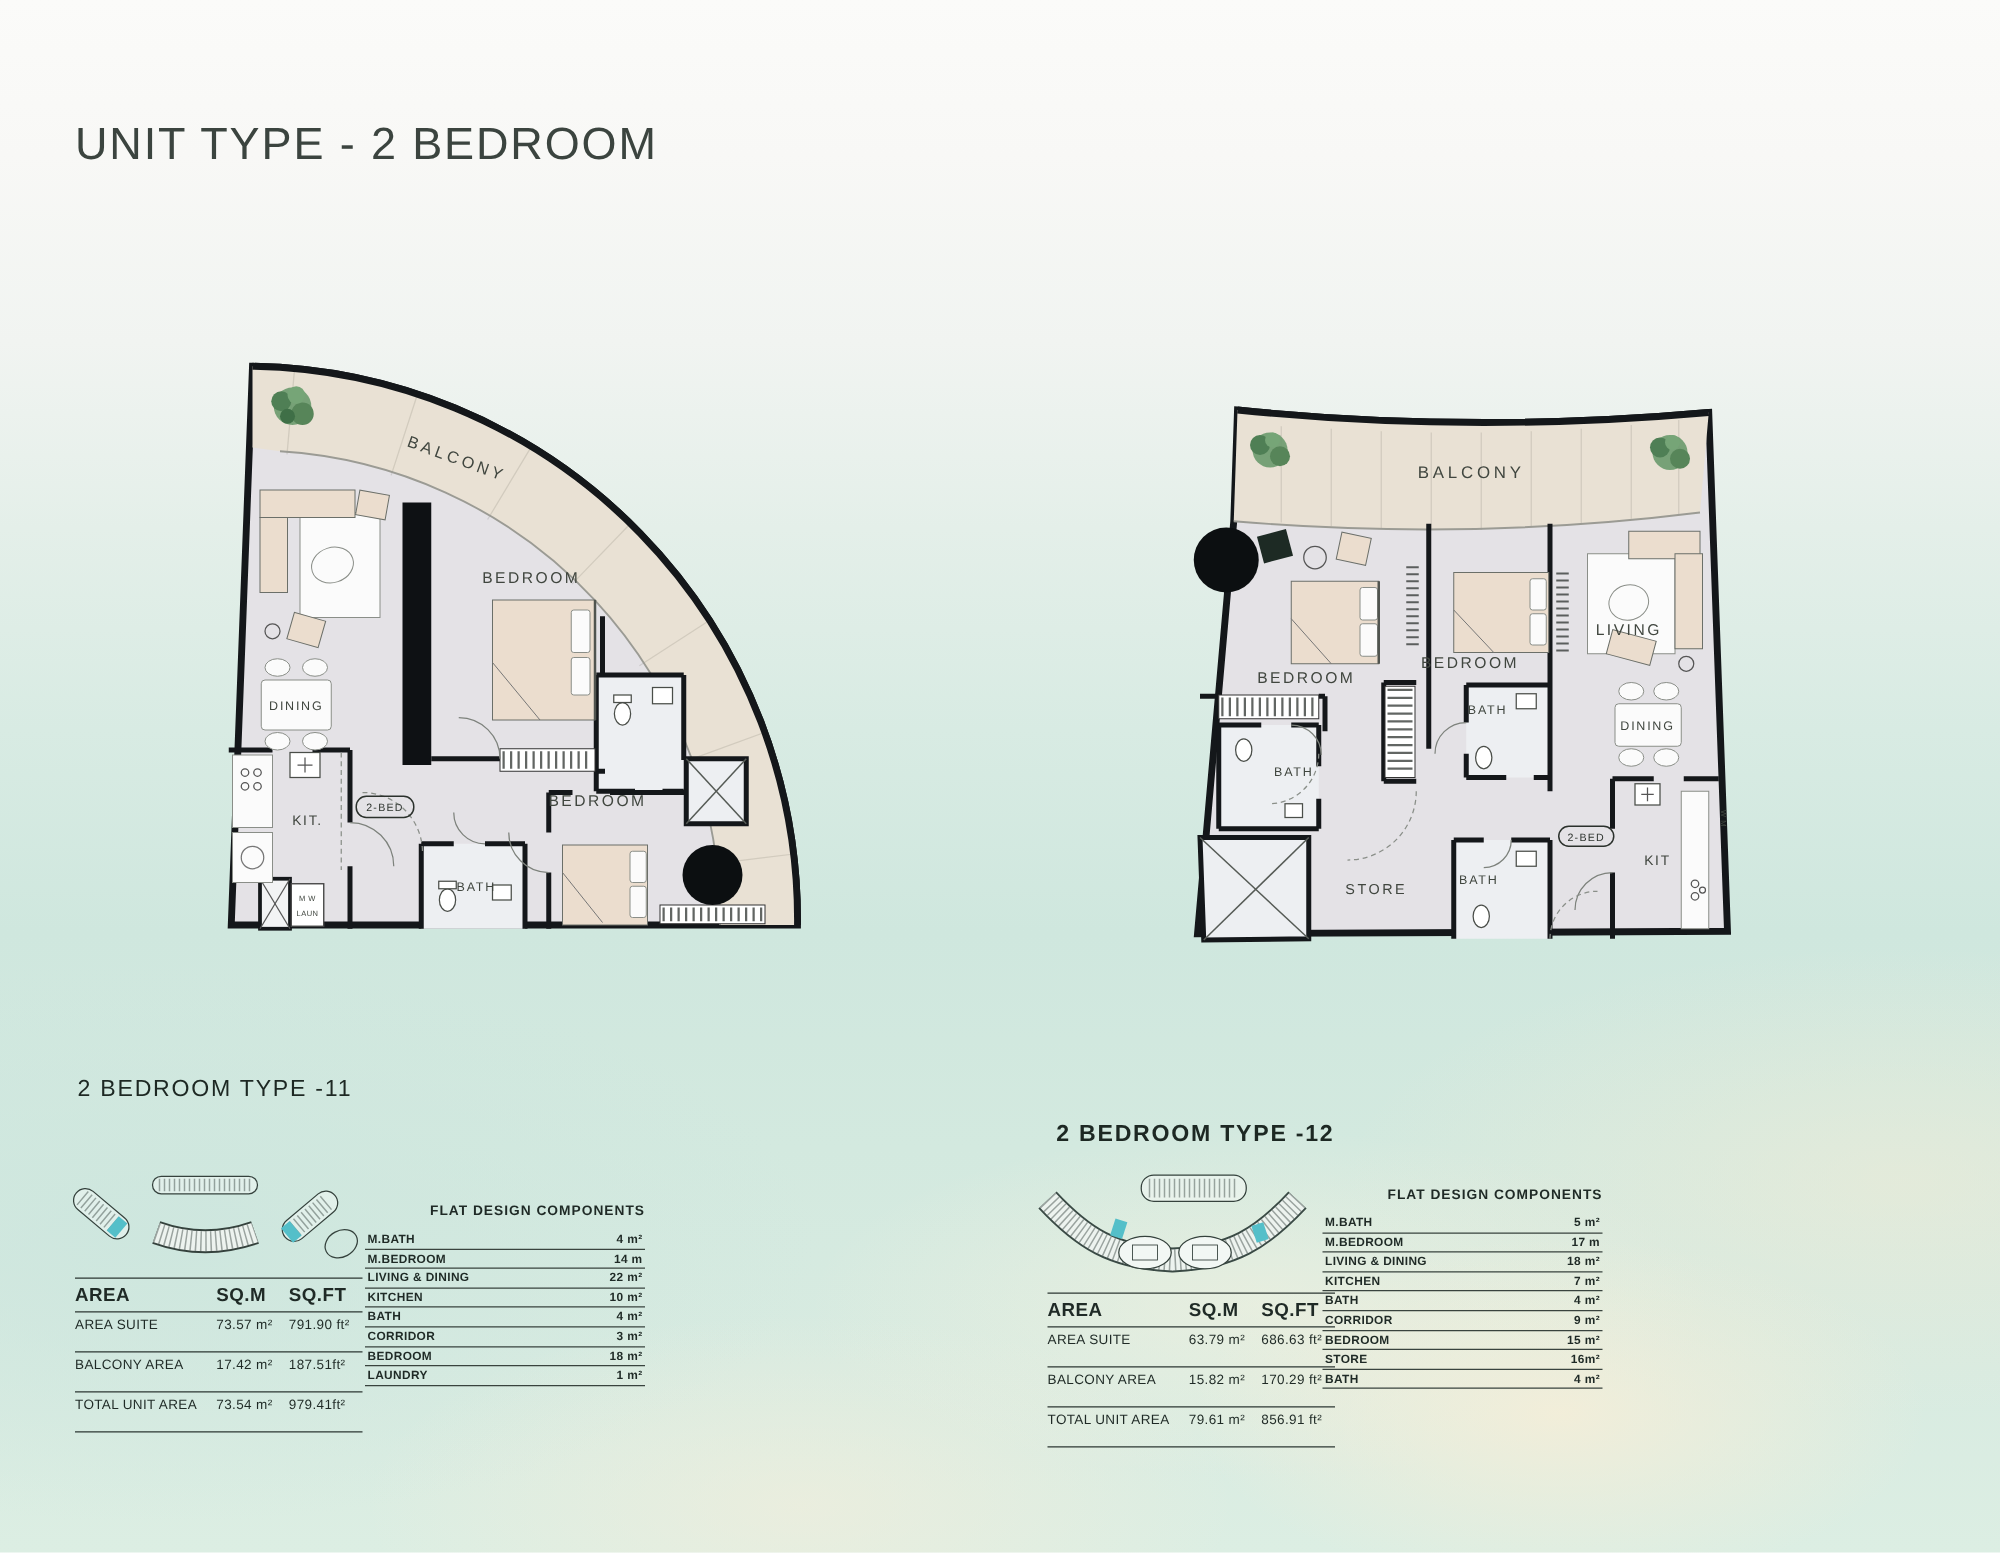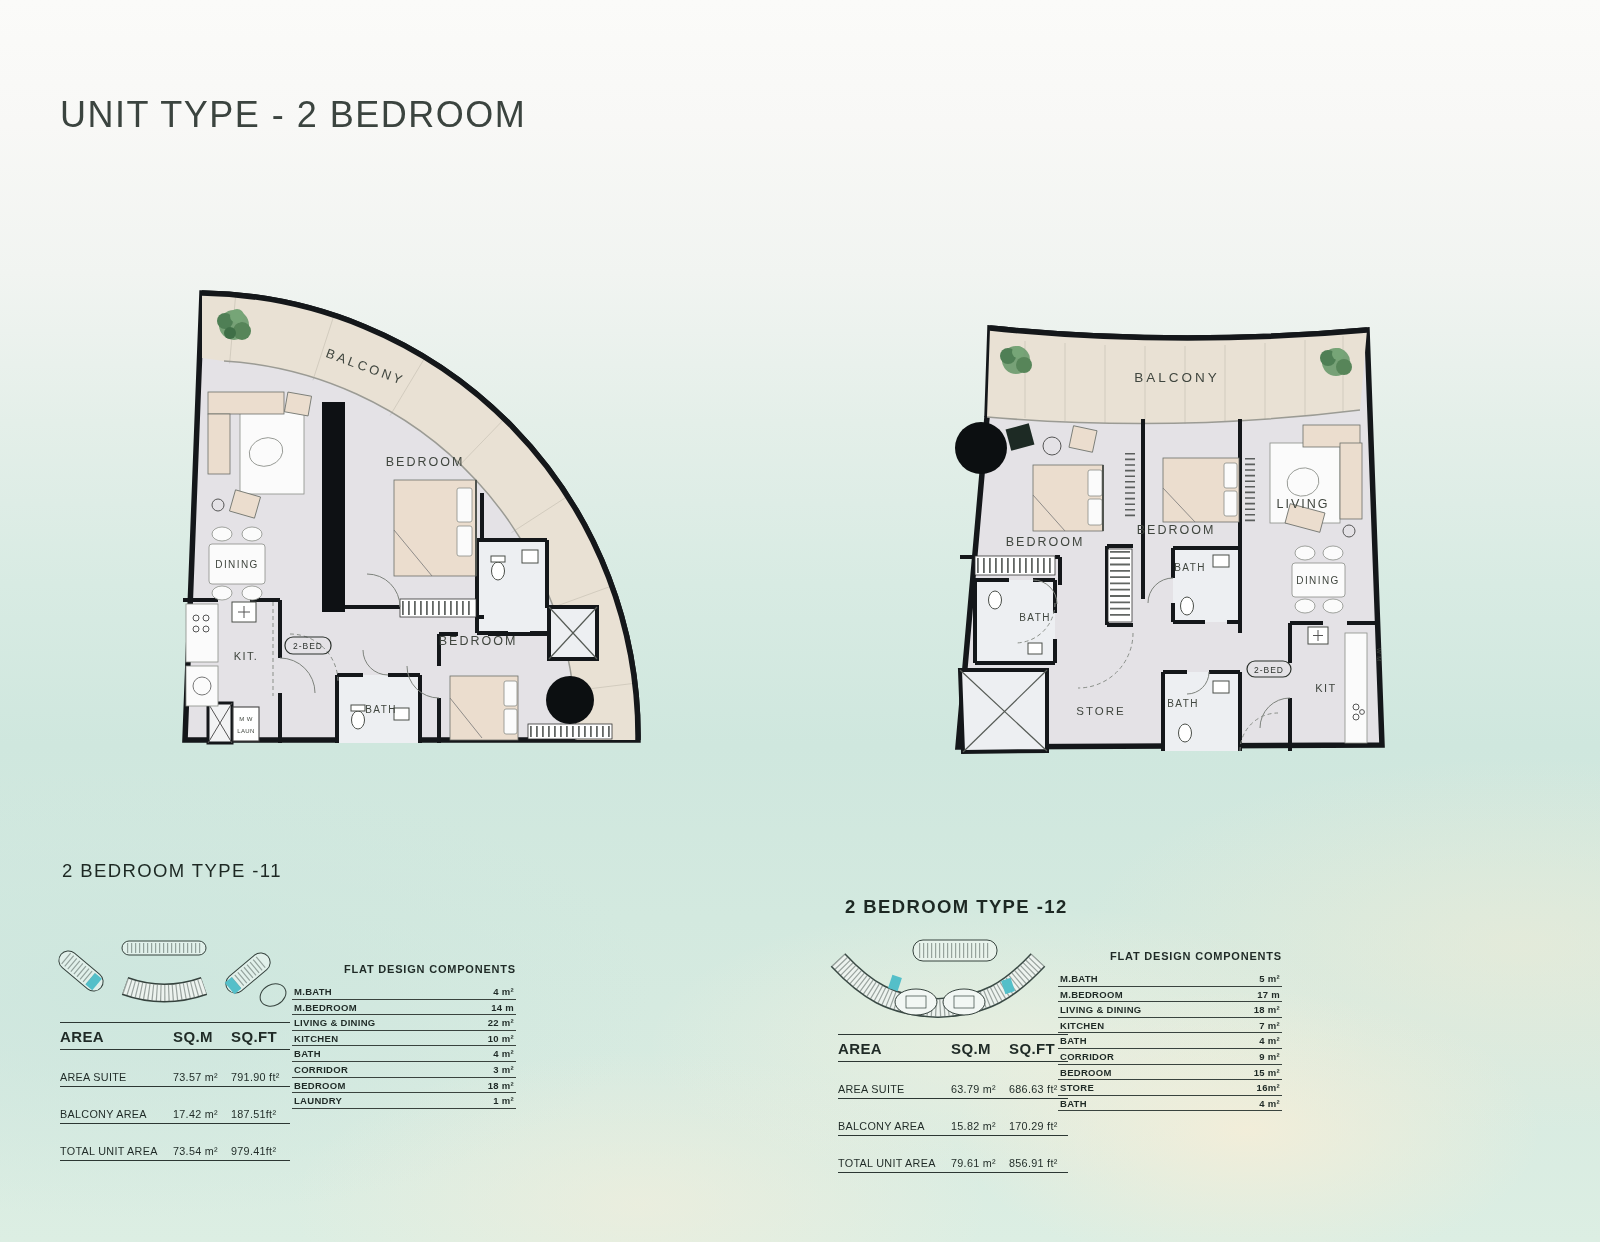--- a/index.html
+++ b/index.html
@@ -12,21 +12,21 @@
       radial-gradient(620px 260px at 95% 76%, rgba(240,235,214,.55), rgba(240,235,214,0) 72%),
       radial-gradient(520px 200px at 63% 84%, rgba(248,242,222,.5), rgba(248,242,222,0) 70%),
       radial-gradient(700px 300px at 8% 80%, rgba(205,230,222,.9), rgba(205,230,222,0) 75%),
       linear-gradient(180deg,#fbfbf9 0%,#f8f8f6 10%,#f1f4f1 22%,#e4efe9 34%,#d8ebe3 47%,#cfe7de 60%,#d3e9df 74%,#d8ebe1 88%,#dcEEe3 100%);
   }
   .page-title{position:absolute;left:60px;top:94px;font-size:36px;letter-spacing:1.5px;color:#3b443f;font-weight:400;}
   .unit-heading{position:absolute;font-size:18.5px;letter-spacing:1.4px;color:#1d2823;font-weight:500;}
   
   .area-table{position:absolute;width:230px;color:#1f2a26;}
   .at-head{display:grid;grid-template-columns:113px 58px 59px;font-weight:bold;font-size:15px;letter-spacing:.4px;padding:5px 0 4px;border-top:1.2px solid #2c3733;border-bottom:1.2px solid #2c3733;}
-  .at-row{display:grid;grid-template-columns:113px 58px 59px;font-size:10.8px;letter-spacing:.3px;padding:4px 0 3px;border-bottom:1.2px solid #2c3733;white-space:nowrap;margin-top:17px;}
+  .at-row{display:grid;grid-template-columns:113px 58px 59px;font-size:10.8px;letter-spacing:.3px;padding:4px 0 15px;border-bottom:1.2px solid #2c3733;white-space:nowrap;}
   
   .comp-table{position:absolute;width:224px;color:#1f2a26;}
   .ct-title{text-align:right;font-weight:bold;font-size:11px;letter-spacing:.8px;margin-bottom:9px;}
   .ct-row{display:flex;justify-content:space-between;font-size:9.5px;letter-spacing:.3px;padding:2px 2px 1.6px;border-bottom:1px solid #39433e;font-weight:bold;}
   
   .wall{stroke:#14171a;stroke-width:4;fill:none;stroke-linecap:butt;}
   .outline{stroke:#14171a;stroke-width:5.5;}
   .furn{fill:#ebddce;stroke:#6b6f69;stroke-width:.8;}
   .furnw{fill:#fbfbfb;stroke:#8a8e88;stroke-width:.8;}
   .fixture{fill:#ffffff;stroke:#4a4e49;stroke-width:1;}

